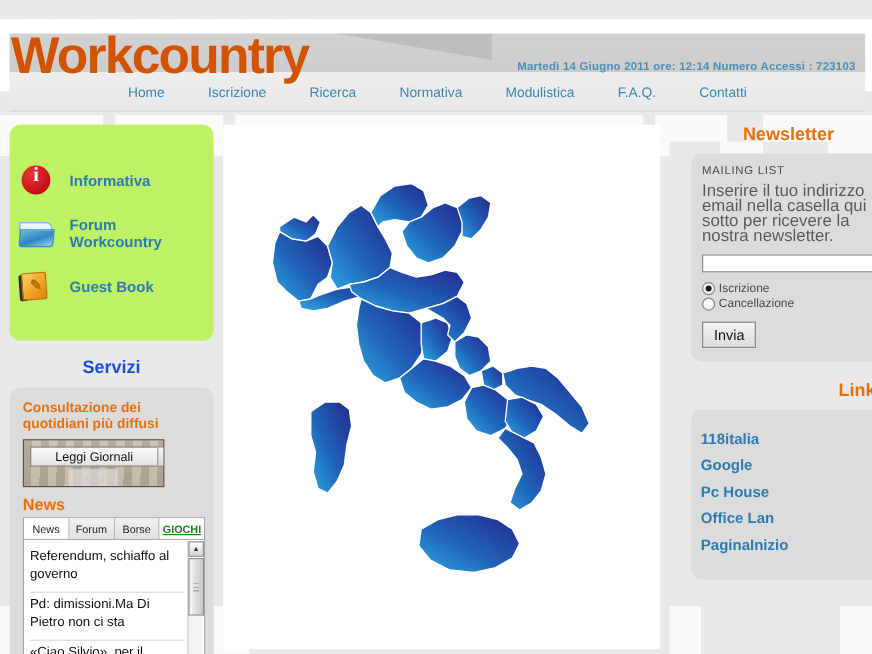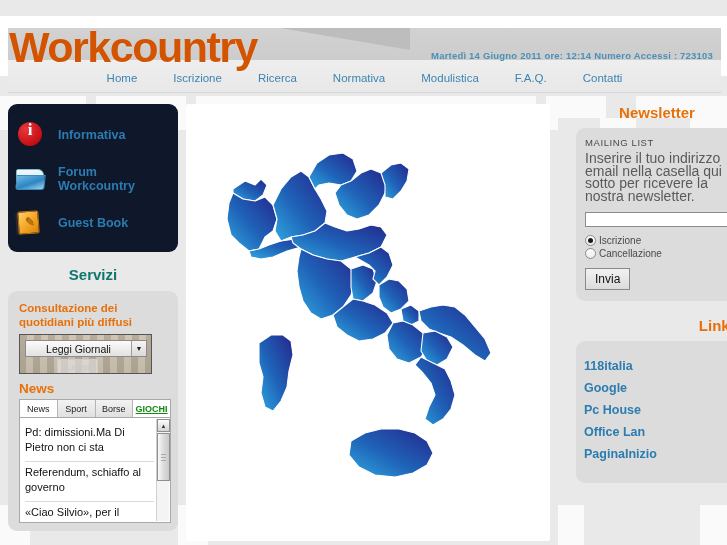--- a/index.html
+++ b/index.html
@@ -105,31 +105,31 @@
     position: absolute; left: 0; top: 96px;
     width: 727px; height: 449px;
   }
 
   
   #left-col {
     position: absolute; left: 8px; top: 8px;
     width: 170px;
   }
   .panel {
-    background: #0f172a;
+    background: #bef264;
     border-radius: 9px;
-    padding: 10px 8px;
+    padding: 26px 8px;
   }
   .panel-light {
     background: #dcdcdc;
     border-radius: 9px;
     padding: 8px;
   }
   .section-title {
-    color: #0f766e;
+    color: #1d4ed8;
     font-size: 15px;
     font-weight: bold;
     text-align: center;
     margin: 14px 0 8px 0;
   }
   .sb-item {
     display: flex;
     align-items: center;
     margin: 6px 0 14px 0;
     min-height: 30px;
@@ -207,21 +207,21 @@
   
   .svc-title {
     color: #e8700a;
     font-size: 11.5px;
     font-weight: bold;
     line-height: 14px;
     margin: 2px 0 5px 3px;
   }
   #giornali-box {
     position: relative;
-    width: 133px; height: 40px;
+    width: 118px; height: 40px;
     margin: 0 0 0 3px;
     border: 1px solid #555;
     background:
       repeating-linear-gradient(92deg, rgba(160,150,135,0.55) 0 7px, rgba(205,196,180,0.5) 7px 14px),
       linear-gradient(180deg,#cfc6b4 0%, #b8ae9a 100%);
     overflow: hidden;
   }
   #giornali-select {
     position: absolute; left: 5px; top: 5px;
     width: 122px; height: 17px;
@@ -511,27 +511,27 @@
             <span class="sel-arrow">▼</span>
           </div>
           <div id="giornali-btn">Leggi</div>
         </div>
 
         <div class="news-head">News</div>
 
         <div id="news-widget">
           <div id="news-tabs">
             <div class="news-tab active">News</div>
-            <div class="news-tab">Sport</div>
+            <div class="news-tab">Forum</div>
             <div class="news-tab">Borse</div>
             <div class="news-tab giochi">GIOCHI</div>
           </div>
           <div id="news-body">
+            <div class="news-item">Referendum, schiaffo al governo</div>
             <div class="news-item">Pd: dimissioni.Ma Di Pietro non ci sta</div>
-            <div class="news-item">Referendum, schiaffo al governo</div>
             <div class="news-item">«Ciao Silvio», per il popolo di Facebook: Berlusconi...</div>
             <div id="news-scroll">
               <div class="sb-btn">▲</div>
               <div class="sb-thumb">
                   <div class="sb-grip"></div>
                 </div>
             </div>
           </div>
         </div>
       </div>

